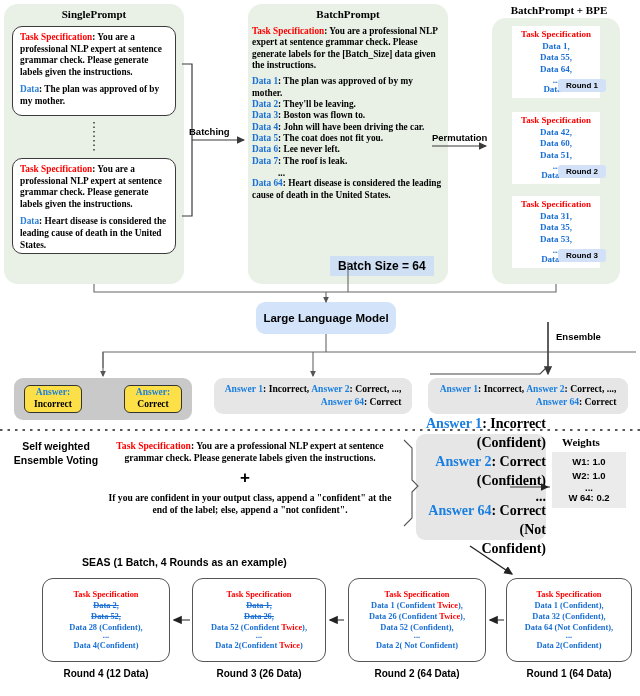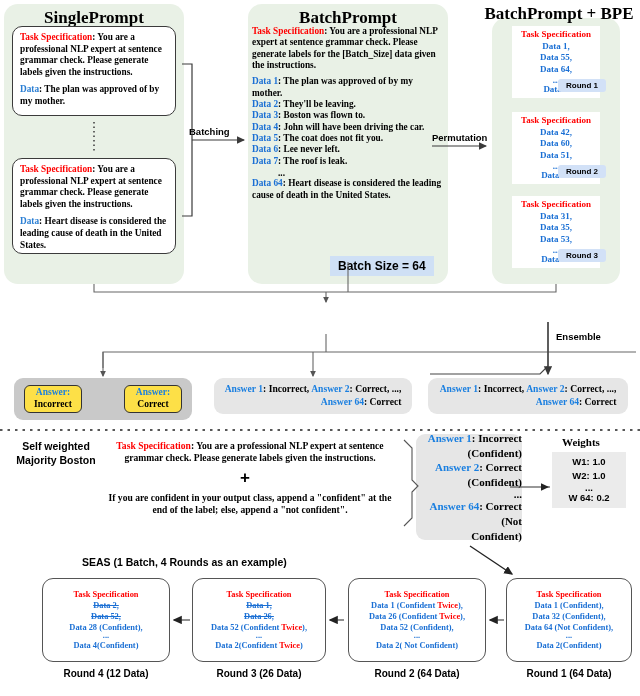--- a/index.html
+++ b/index.html
@@ -14,21 +14,21 @@
 
   .green-panel {
     position: absolute;
     background: #e9f1e6;
     border-radius: 14px;
   }
   .panel-title {
     position: absolute;
     font-family: "Liberation Serif", serif;
     font-weight: bold;
-    font-size: 17px;
+    font-size: 11px;
     color: #000;
     text-align: center;
   }
   .wbox {
     position: absolute;
     background: #ffffff;
     border: 1.2px solid #3b3b3b;
     border-radius: 10px;
     padding: 5px 7px;
     font-size: 9.3px;
@@ -264,20 +264,21 @@
     <div class="datab">Data 53,</div>
     <div class="datab" style="line-height:0.9;">...</div>
     <div class="datab">Data 46</div>
   </div>
   <div class="bluebox" style="left:558px; top:249px; width:48px;">Round 3</div>
 
   <div class="lbl-sans" style="left:189px; top:126px;">Batching</div>
   <div class="lbl-sans" style="left:432px; top:132px;">Permutation</div>
   <div class="lbl-sans" style="left:556px; top:331px;">Ensemble</div>
 
+  <div class="llm" style="left:256px; top:302px; width:140px; height:32px;">Large Language Model</div>
 
   <div class="graybox" style="left:14px; top:378px; width:178px; height:42px;"></div>
   <div class="ansbox" style="left:24px; top:385px; width:58px; height:28px;">
     <span class="ans">Answer:</span>
     <span>Incorrect</span>
   </div>
   <div class="ansbox" style="left:124px; top:385px; width:58px; height:28px;">
     <span class="ans">Answer:</span>
     <span>Correct</span>
   </div>
@@ -299,32 +300,32 @@
         <span class="ans">Answer 1</span><span>: Incorrect, </span><span class="ans">Answer 2</span><span>: Correct, ...,</span>
       </div>
       <div>
         <span class="ans">Answer 64</span><span>: Correct</span>
       </div>
     </div>
   </div>
 
   <div class="swmv" style="left:6px; top:440px; width:100px; text-align:center;">
     <div>Self weighted</div>
-    <div>Majority Boston</div>
+    <div>Ensemble Voting</div>
   </div>
 
   <div class="promptline" style="left:100px; top:440px; width:300px;">
     <span class="task">Task Specification</span><span>: You are a professional NLP expert at sentence grammar check. Please generate labels given the instructions.</span>
   </div>
 
   <div class="plusmark" style="left:240px; top:468px;">+</div>
 
   <div class="promptline" style="left:100px; top:492px; width:300px;">If you are confident in your output class, append a "confident" at the end of the label; else, append a "not confident".</div>
 
-  <div class="graybox-lt" style="left:416px; top:434px; width:106px; height:106px; font-size:11px;">
+  <div class="graybox-lt" style="left:416px; top:434px; width:130px; height:106px; font-size:14px;">
     <div>
       <div><span class="ans">Answer 1</span><span>: Incorrect</span></div>
       <div><span>(Confident)</span></div>
       <div><span class="ans">Answer 2</span><span>: Correct</span></div>
       <div><span>(Confident)</span></div>
       <div style="line-height:0.8;"><span>...</span></div>
       <div><span class="ans">Answer 64</span><span>: Correct (Not</span></div>
       <div><span>Confident)</span></div>
     </div>
   </div>

